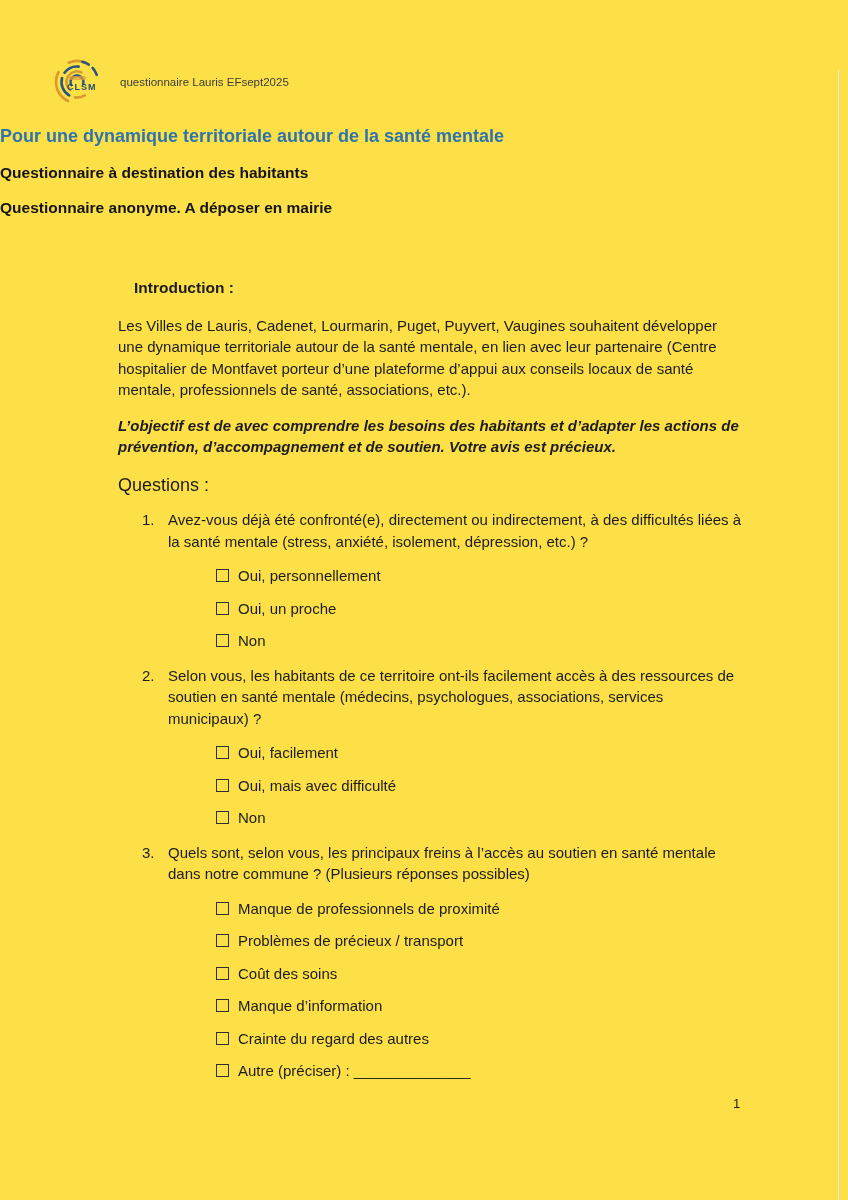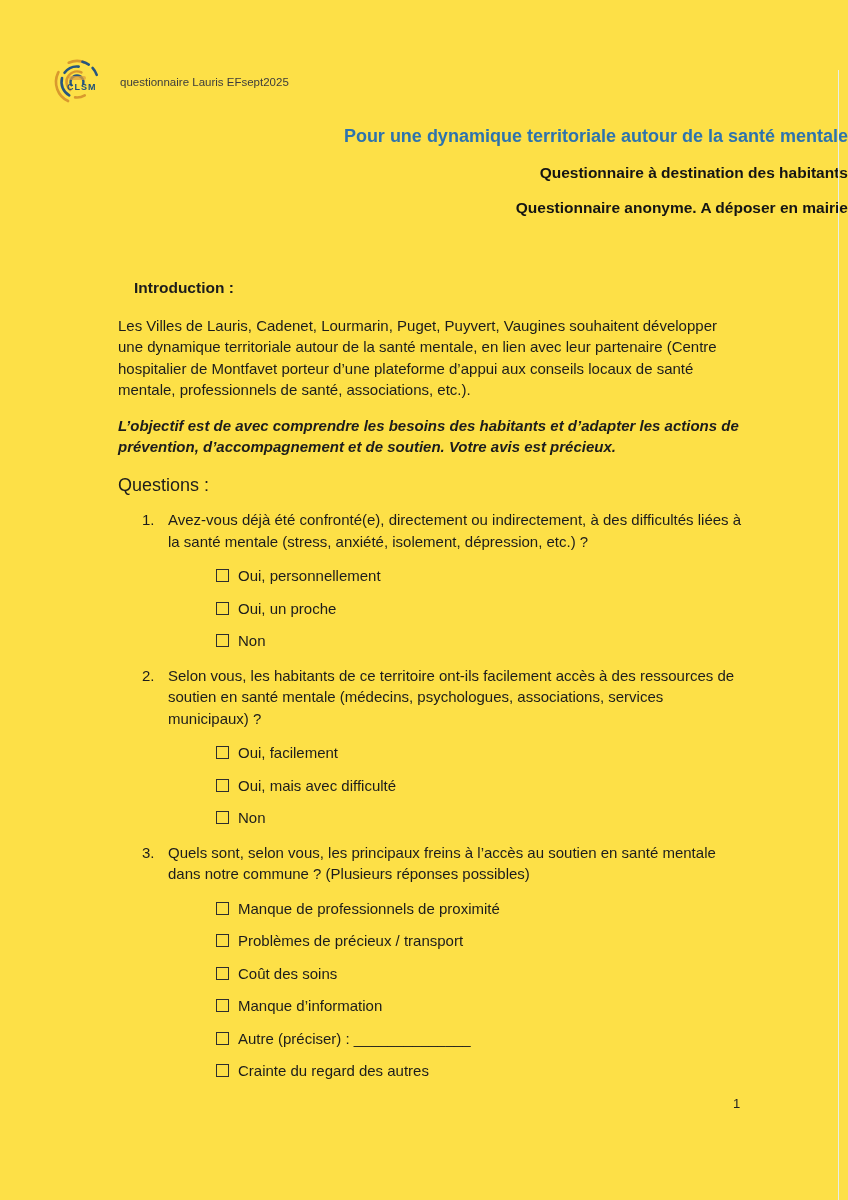--- a/index.html
+++ b/index.html
@@ -16,21 +16,21 @@
     width:1px; background:#e7ecea;
   }
   
   .header { position:absolute; top:57px; left:50px; display:flex; align-items:center; gap:18px; }
   .logo { position:relative; width:52px; height:50px; }
   .logo-smudge { position:absolute; left:19px; top:19px; width:17px; height:4px; background:#e0a23c; opacity:.75; border-radius:2px; }
   .logo-text { position:absolute; left:17px; top:25px; font-size:9px; font-weight:bold; color:#1f4e79; letter-spacing:1px; }
   .doc-label { font-size:11.5px; color:#3c3c3c; }
 
   
-  .title-block { position:absolute; top:126px; left:0; width:100%; text-align:right; }
+  .title-block { position:absolute; top:126px; left:0; width:100%; text-align:left; }
   .main-title { margin:0; font-size:18px; font-weight:bold; color:#2d73ae; }
   .sub-title { margin:17px 0 0 0; font-size:15.5px; font-weight:bold; color:#141414; }
 
   
   .content { position:absolute; top:261px; left:118px; width:624px; font-size:15px; line-height:21.5px; }
   .intro-heading { margin:16px; font-size:15.5px; font-weight:bold; }
   .intro-body { margin:0 0 14px 0; }
   .objective { margin:0 0 17px 0; font-weight:bold; font-style:italic; }
   .questions-heading { margin:12px 0 13px 0; font-size:18px; font-weight:normal; }
 
@@ -143,25 +143,25 @@
         <div class="option">
           <span class="cb"></span>
           <span>Coût des soins</span>
         </div>
         <div class="option">
           <span class="cb"></span>
           <span>Manque d’information</span>
         </div>
         <div class="option">
           <span class="cb"></span>
-          <span>Autre (préciser) : ______________</span>
+          <span>Crainte du regard des autres</span>
         </div>
         <div class="option">
           <span class="cb"></span>
-          <span>Crainte du regard des autres</span>
+          <span>Autre (préciser) : ______________</span>
         </div>
       </div>
     </div>
   </div>
 
   <div class="page-number">1</div>
   <div class="scan-edge"></div>
 </div>
 
 </body></html>

